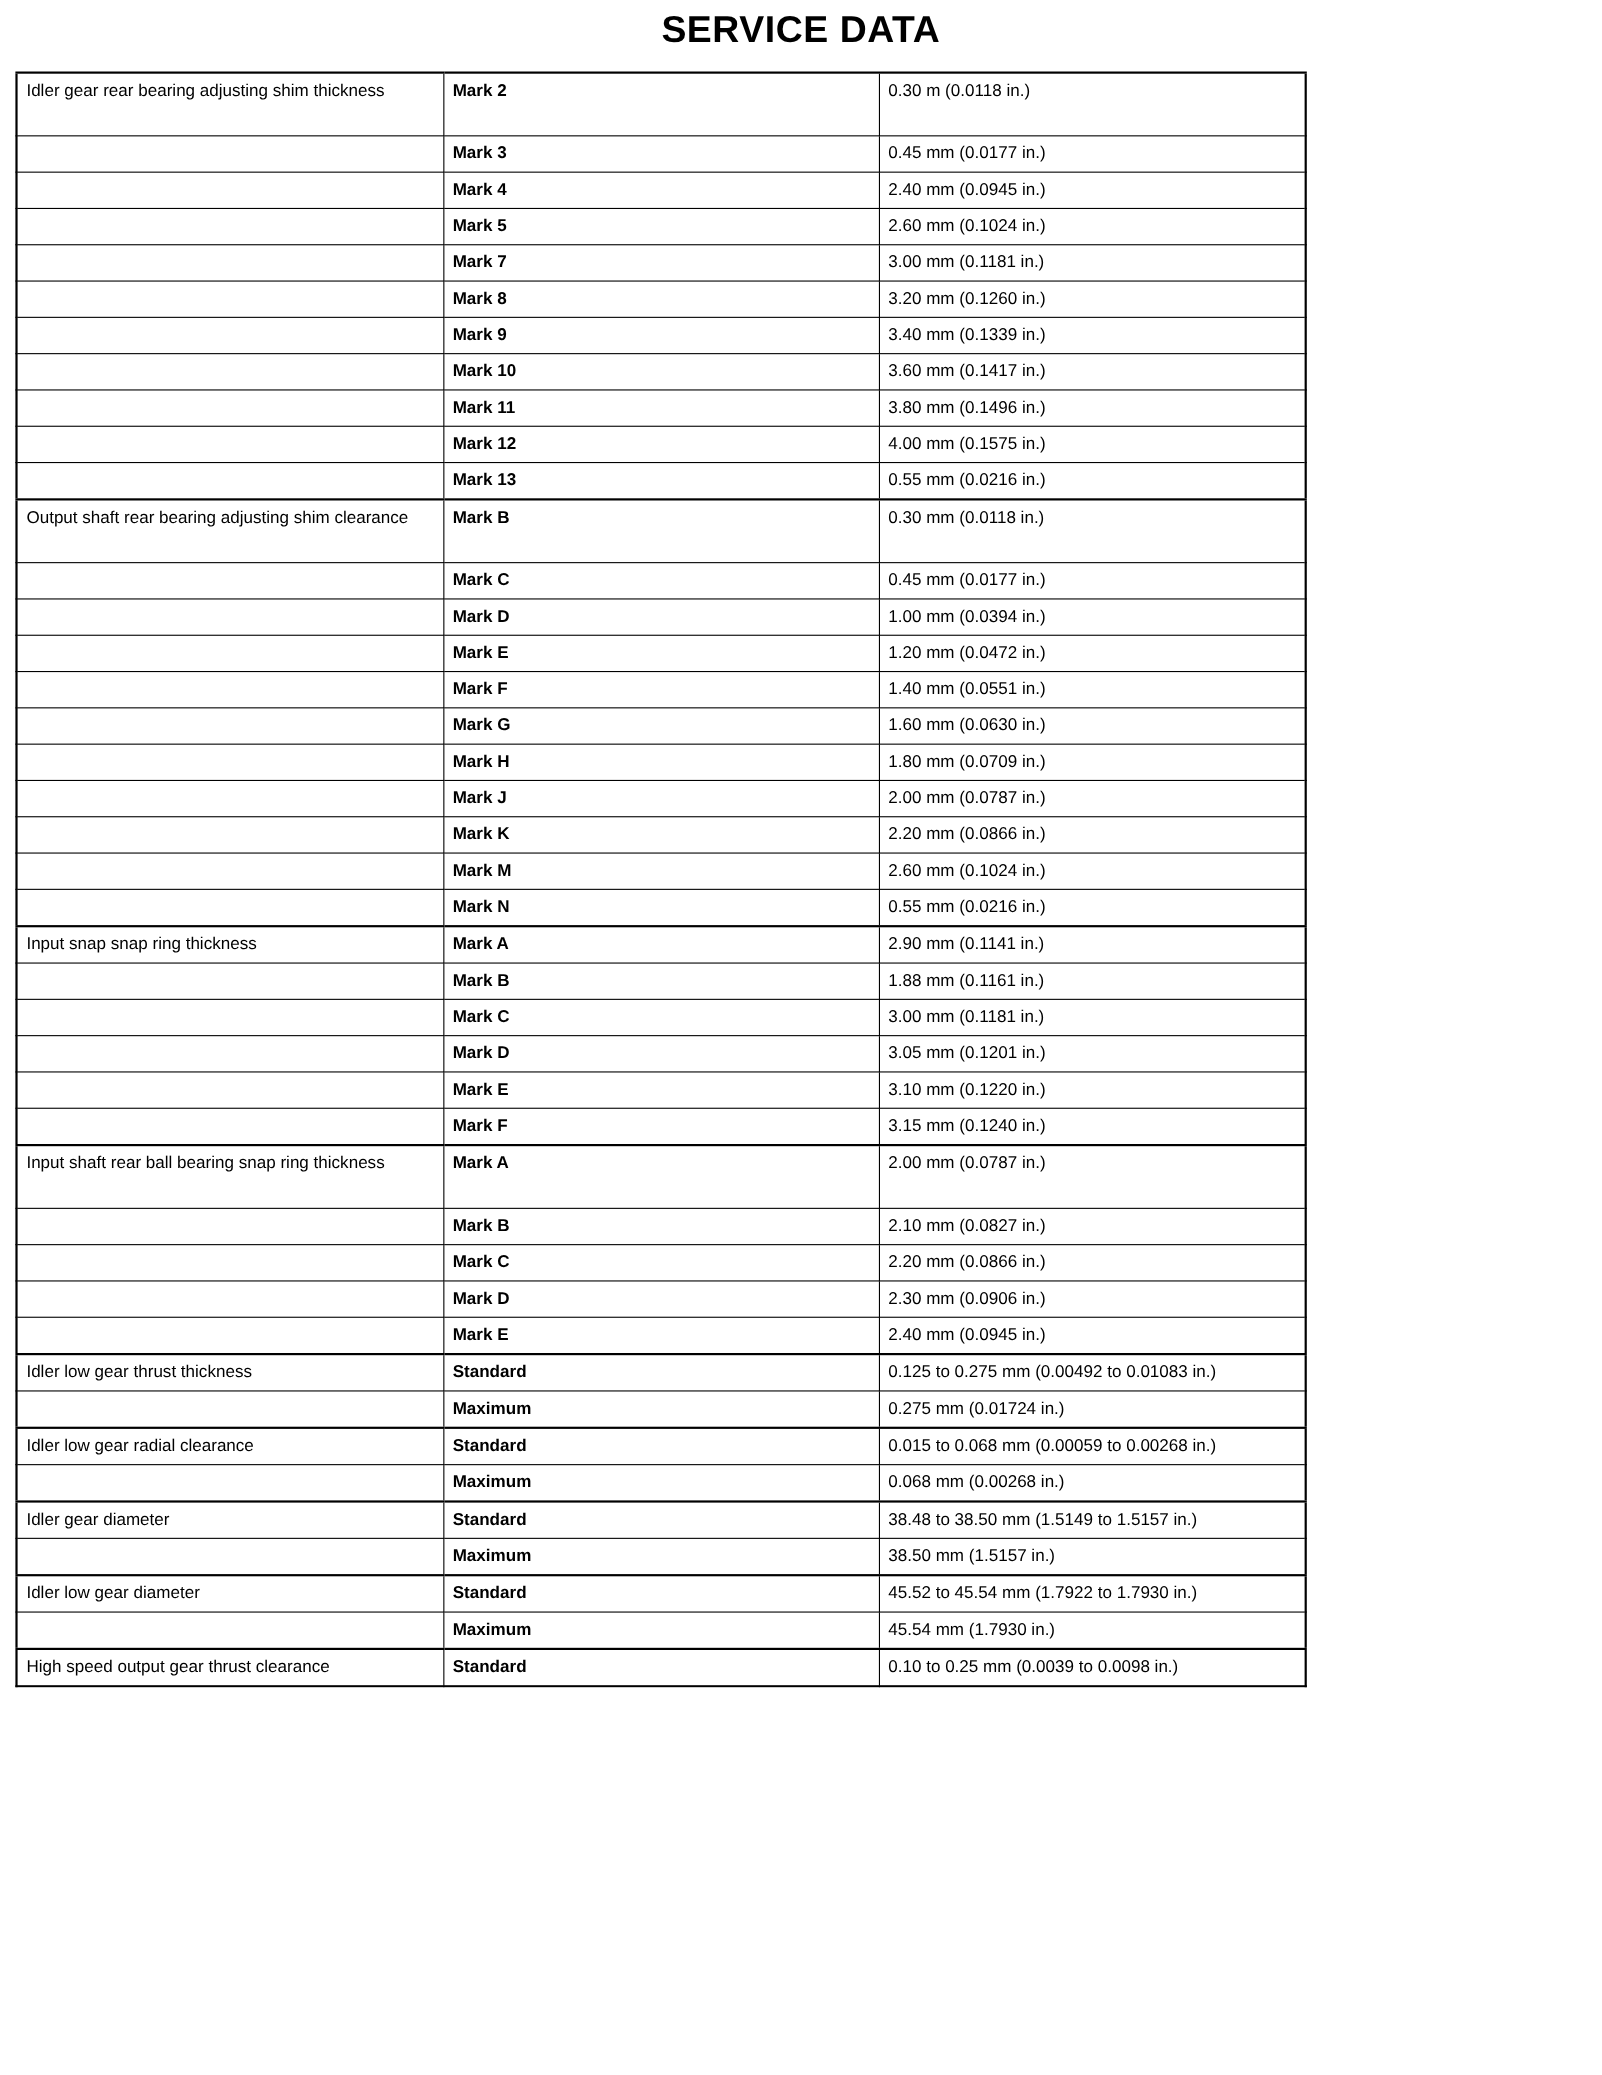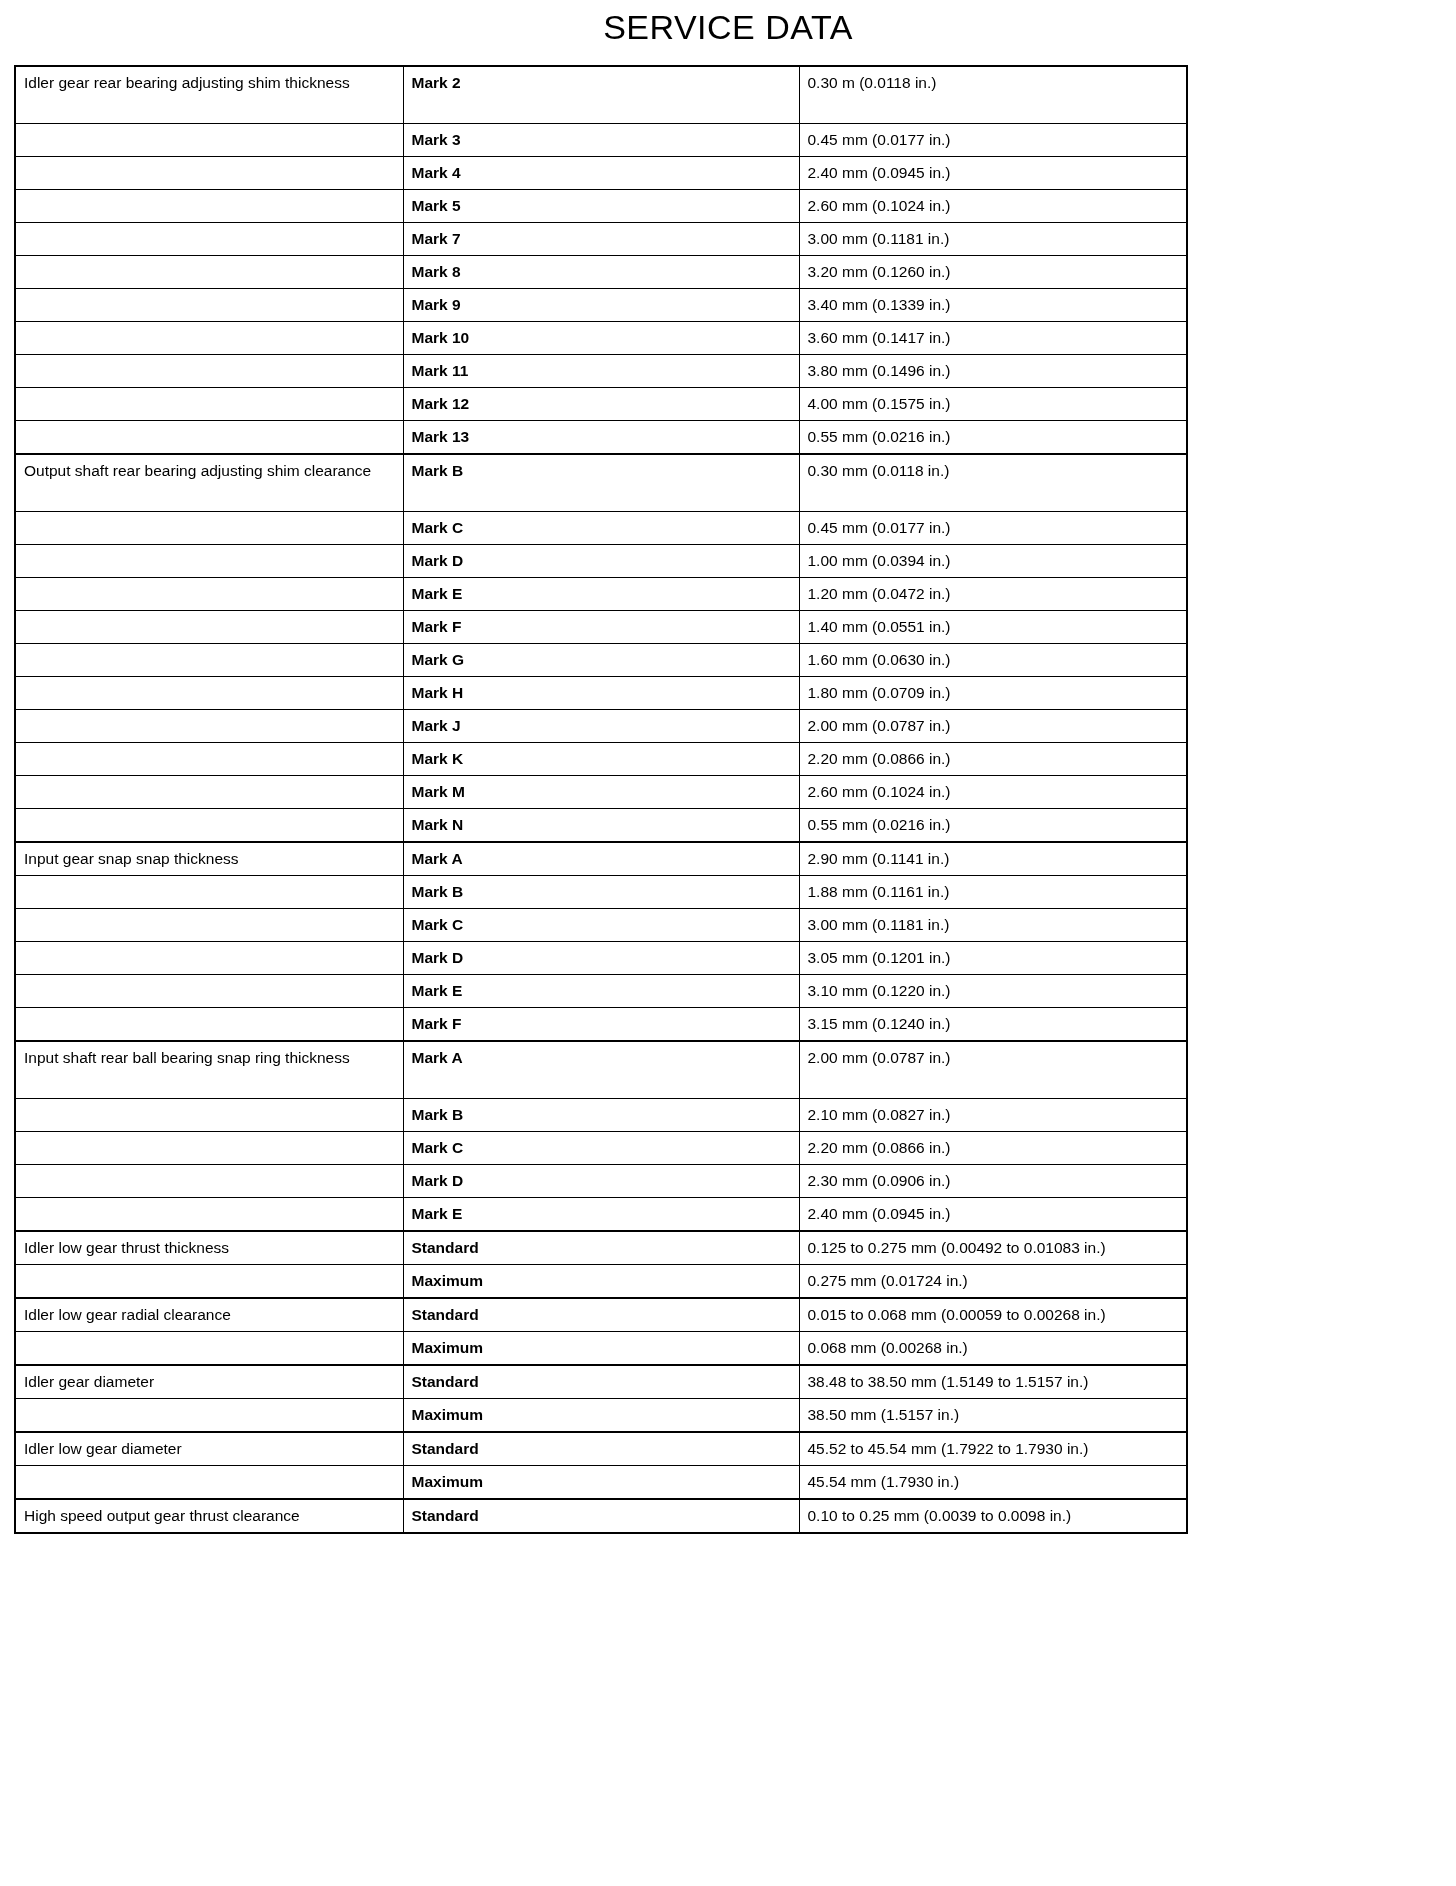--- a/index.html
+++ b/index.html
@@ -13,21 +13,21 @@
     color: #000000;
   }
   .page {
     width: 1456px;
     box-sizing: border-box;
     padding: 0;
   }
   .doc-title {
     text-align: center;
     font-size: 34px;
-    font-weight: normal;
+    font-weight: bold;
     letter-spacing: 0.5px;
     margin: 8px 0 18px 0;
     font-family: "Liberation Sans", sans-serif;
   }
   table.service-table {
     border-collapse: collapse;
     table-layout: fixed;
     margin: 0 14px;
     width: 1172px;
     border: 2px solid #000;
@@ -174,21 +174,21 @@
           <td class="col-item"></td>
           <td class="col-mark">Mark M</td>
           <td class="col-value">2.60 mm (0.1024 in.)</td>
         </tr>
         <tr>
           <td class="col-item"></td>
           <td class="col-mark">Mark N</td>
           <td class="col-value">0.55 mm (0.0216 in.)</td>
         </tr>
         <tr class="group-start">
-          <td class="col-item">Input gear snap snap thickness</td>
+          <td class="col-item">Input snap snap ring thickness</td>
           <td class="col-mark">Mark A</td>
           <td class="col-value">2.90 mm (0.1141 in.)</td>
         </tr>
         <tr>
           <td class="col-item"></td>
           <td class="col-mark">Mark B</td>
           <td class="col-value">1.88 mm (0.1161 in.)</td>
         </tr>
         <tr>
           <td class="col-item"></td>

